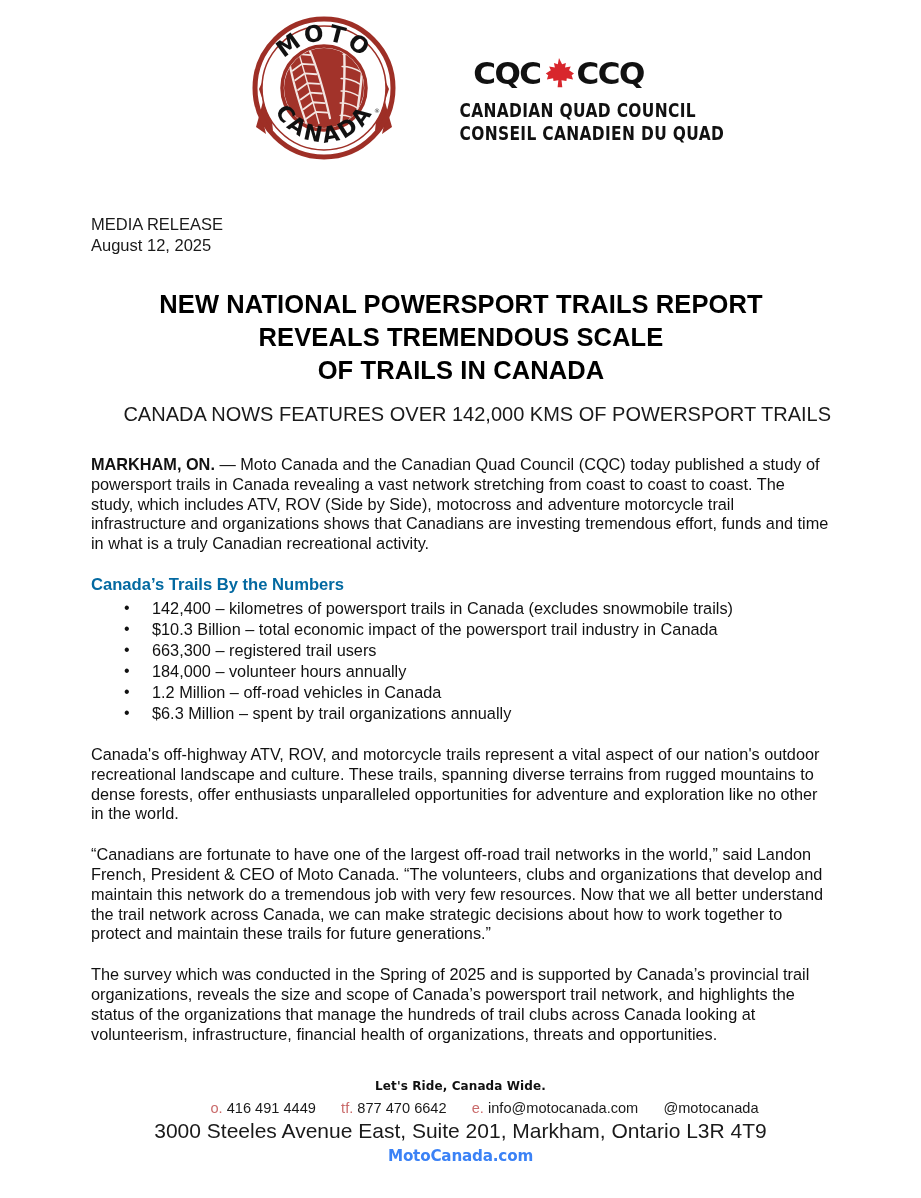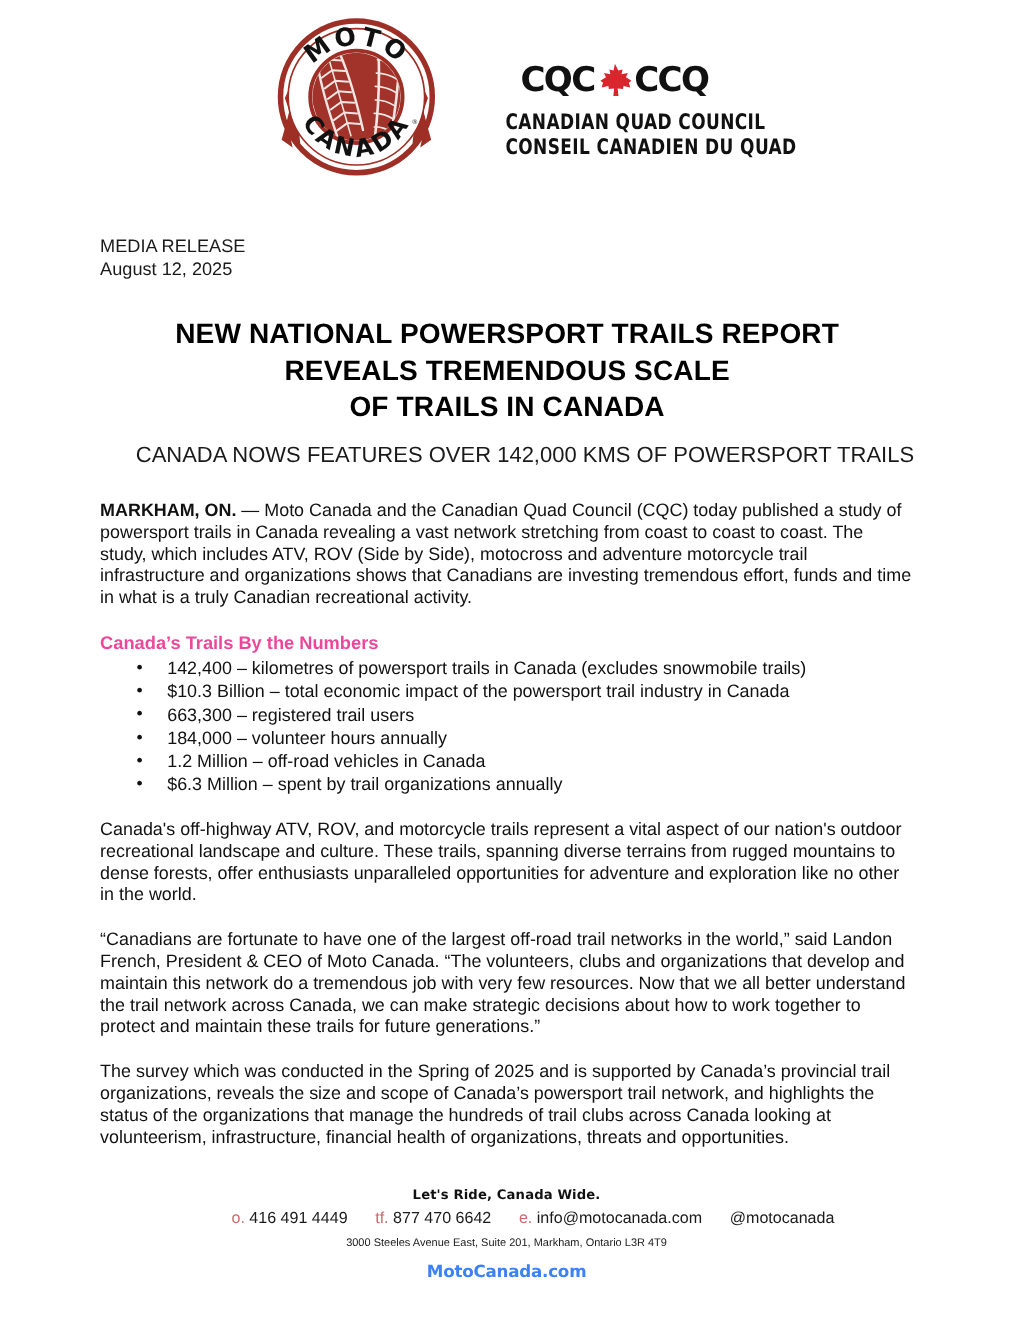--- a/index.html
+++ b/index.html
@@ -133,21 +133,21 @@
   .p-lead { margin-top: 30px !important; }
   .p-gap  { margin-top: 21px !important; }
 
   .lead-in { font-weight: bold; }
 
   h2.sec-title {
     font-size: 16.6px;
     line-height: 20px;
     font-weight: bold;
     margin: 21px 0 0 0;
-    color: #ec4899;
+    color: #0369a1;
   }
 
   ul.stats {
     list-style: none;
     margin: 3px 0 0 0;
     padding: 0;
   }
   ul.stats li {
     font-size: 16.3px;
     line-height: 21px;
@@ -187,21 +187,21 @@
     color: #1a1a1a;
     white-space: nowrap;
     padding-left: 48px;
   }
   .contact-line .lbl {
     color: #c96a6a;
   }
   .contact-line .sep { display: inline-block; width: 17px; }
   .address-line {
     margin-top: 3px;
-    font-size: 10px;
+    font-size: 21px;
     line-height: 19px;
     color: #1a1a1a;
   }
   .weblink {
     margin-top: 6px;
     font-family: "DejaVu Sans", sans-serif;
     font-weight: bold;
     font-size: 15.2px;
     line-height: 20px;
     color: #3b82f6;

